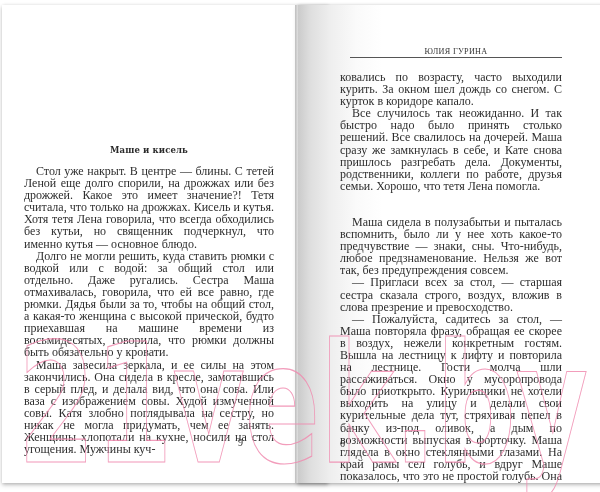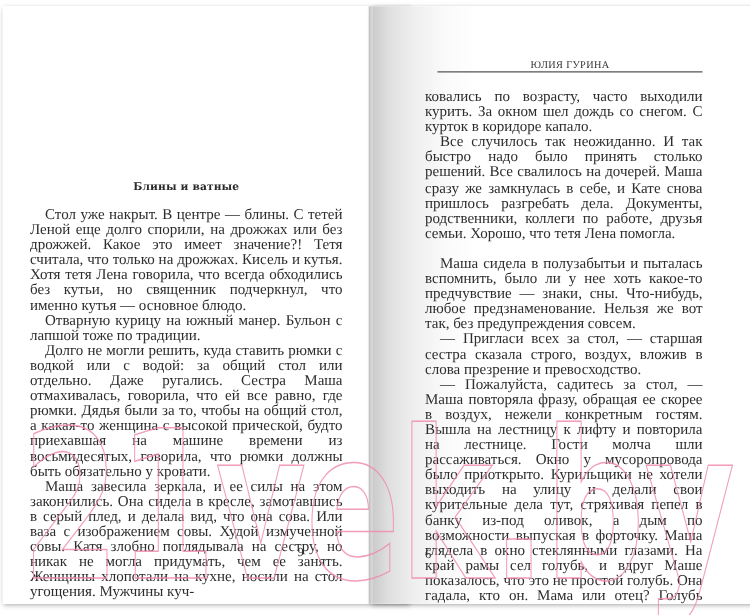--- a/index.html
+++ b/index.html
@@ -65,21 +65,21 @@
       line-height: 12.1px;
       color: #2d2d2d;
       text-align: justify;
     }
     .text-block p {
       margin: 0;
       text-indent: 12px;
       text-align: justify;
     }
     .text-block p.noindent { text-indent: 0; }
-    .text-block p.gap { margin-top: 12px; }
+    .text-block p.gap { margin-top: 24px; }
     .left-text {
       left: 22px;
       top: 160px;
       width: 250px;
     }
     .right-text {
       left: 43px;
       top: 66px;
       width: 222px;
     }
@@ -122,24 +122,23 @@
       width: 600px; height: 492px;
       pointer-events: none;
     }
   </style>
 </head>
 <body>
 
 <div class="spread">
 
   <div class="page page-left">
-    <div class="chapter-title">Блины и ватные</div>
+    <div class="chapter-title">Маше и кисель</div>
     <div class="text-block left-text">
       <p>Стол уже накрыт. В центре — блины. С тетей Леной еще долго спорили, на дрожжах или без дрожжей. Какое это имеет значение?! Тетя считала, что только на дрожжах. Кисель и кутья. Хотя тетя Лена говорила, что всегда обходились без кутьи, но священник подчеркнул, что именно кутья — основное блюдо.</p>
-      <p>Отварную курицу на южный манер. Бульон с лапшой тоже по традиции.</p>
       <p>Долго не могли решить, куда ставить рюмки с водкой или с водой: за общий стол или отдельно. Даже ругались. Сестра Маша отмахивалась, говорила, что ей все равно, где рюмки. Дядья были за то, чтобы на общий стол, а какая-то женщина с высокой прической, будто приехавшая на машине времени из восьмидесятых, говорила, что рюмки должны быть обязательно у кровати.</p>
       <p>Маша завесила зеркала, и ее силы на этом закончились. Она сидела в кресле, замотавшись в серый плед, и делала вид, что она сова. Или ваза с изображением совы. Худой измученной совы. Катя злобно поглядывала на сестру, но никак не могла придумать, чем ее занять. Женщины хлопотали на кухне, носили на стол угощения. Мужчины куч-</p>
     </div>
     <div class="page-number page-number-left">9</div>
   </div>
 
   <div class="page page-right">
     <div class="running-head">ЮЛИЯ ГУРИНА</div>
     <div class="head-rule"></div>
     <div class="text-block right-text">

